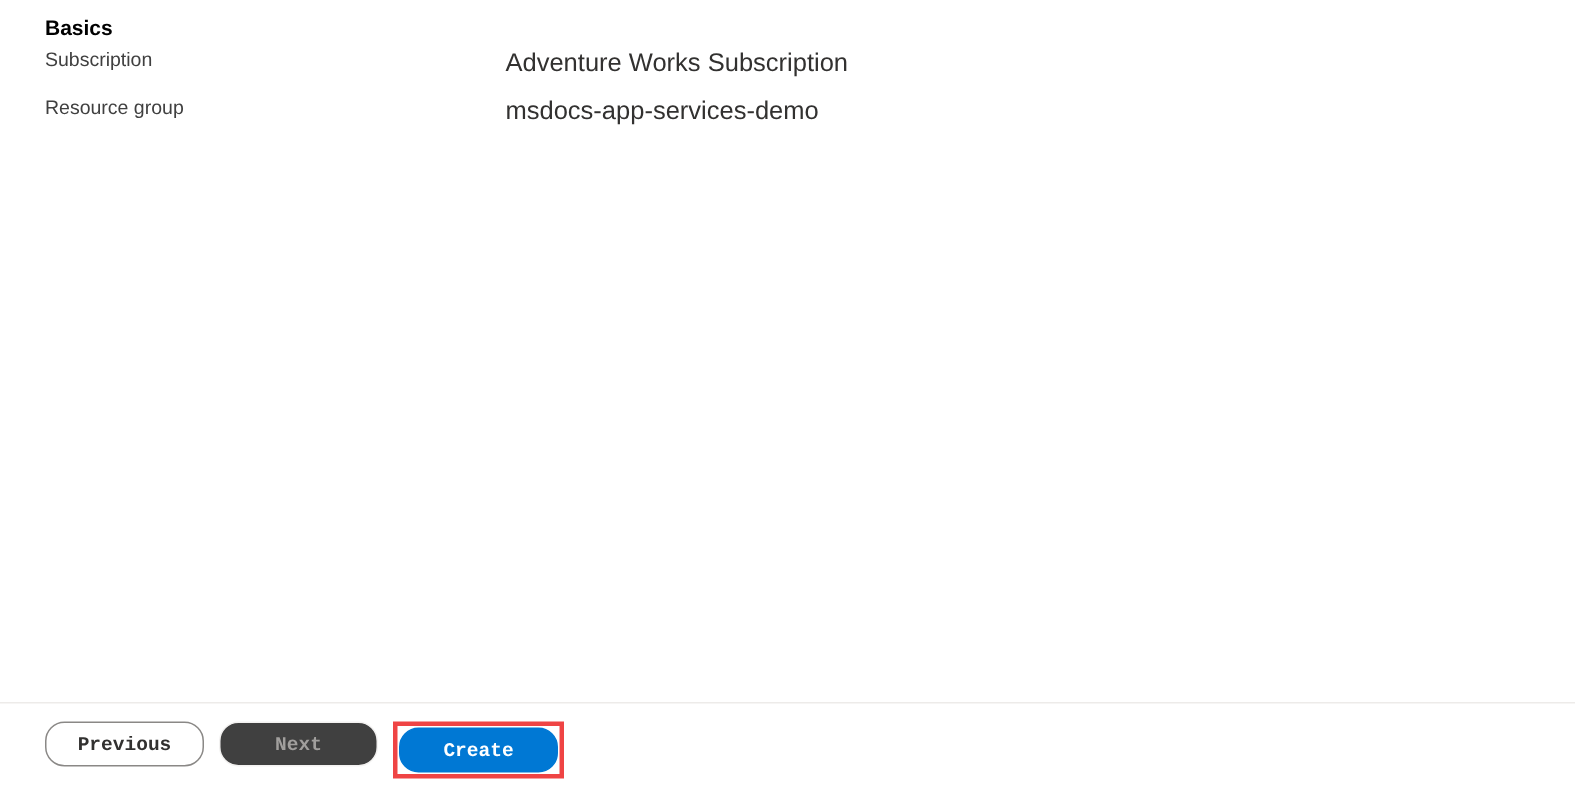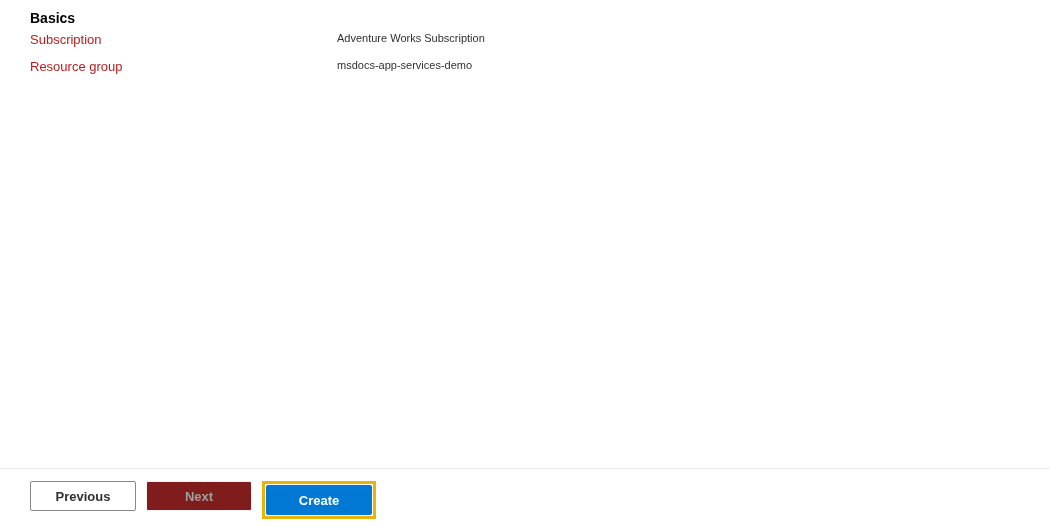--- a/index.html
+++ b/index.html
@@ -26,80 +26,80 @@
       color: #000000;
     }
     .property-list {
       display: table;
     }
     .property-row {
       display: table-row;
     }
     .property-label {
       display: table-cell;
-      color: #b91c1c;
+      color: #404040;
       font-size: 13px;
       padding: 6px 0;
       width: 307px;
       vertical-align: top;
     }
     .property-value {
       display: table-cell;
       color: #323130;
-      font-size: 11px;
+      font-size: 17px;
       padding: 6px 0;
       vertical-align: top;
     }
     .footer {
       position: absolute;
       bottom: 0;
       left: 0;
       right: 0;
       border-top: 1px solid #edebe9;
       padding: 12px 0 6px 30px;
       display: flex;
       gap: 10px;
       background: #ffffff;
     }
     .btn {
       height: 30px;
       min-width: 106px;
       padding: 0 16px;
       font-size: 13px;
-      font-family: Liberation Sans, sans-serif;
-      border-radius: 2px;
+      font-family: Liberation Mono, monospace;
+      border-radius: 13px;
       cursor: pointer;
       display: inline-flex;
       align-items: center;
       justify-content: center;
       text-align: center;
       line-height: 1;
     }
     .btn-secondary {
       background: #ffffff;
       border: 1px solid #8a8886;
       color: #323130;
       font-weight: 600;
     }
     .btn-disabled {
-      background: #7f1d1d;
+      background: #404040;
       border: 1px solid #f3f2f1;
       color: #a19f9d;
       font-weight: 600;
       cursor: default;
     }
     .btn-primary {
       background: #0078d4;
       border: 1px solid #0078d4;
       color: #ffffff;
       font-weight: 600;
     }
     .highlight-wrap {
       display: inline-block;
-      border: 3px solid #eab308;
+      border: 3px solid #ef4444;
       padding: 1px;
     }
   </style>
 </head>
 <body>
 
 <div class="content">
   <div class="section-heading">Basics</div>
 
   <div class="property-list">

